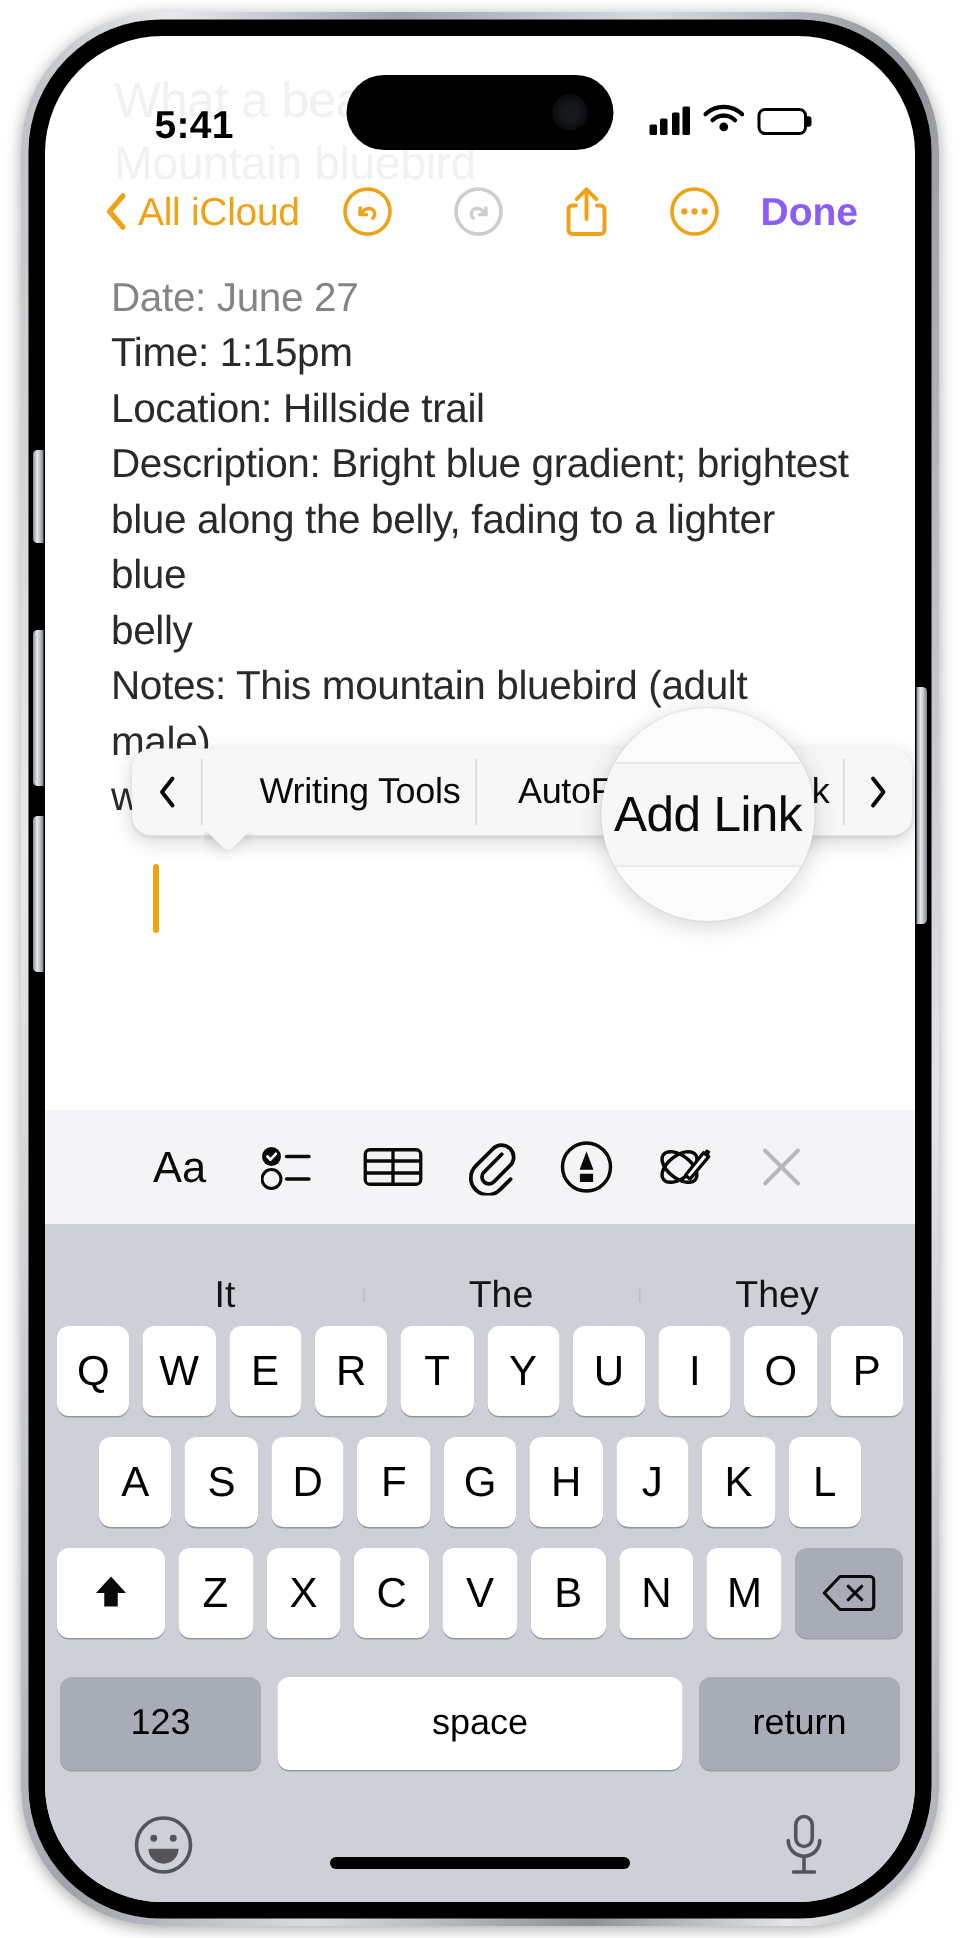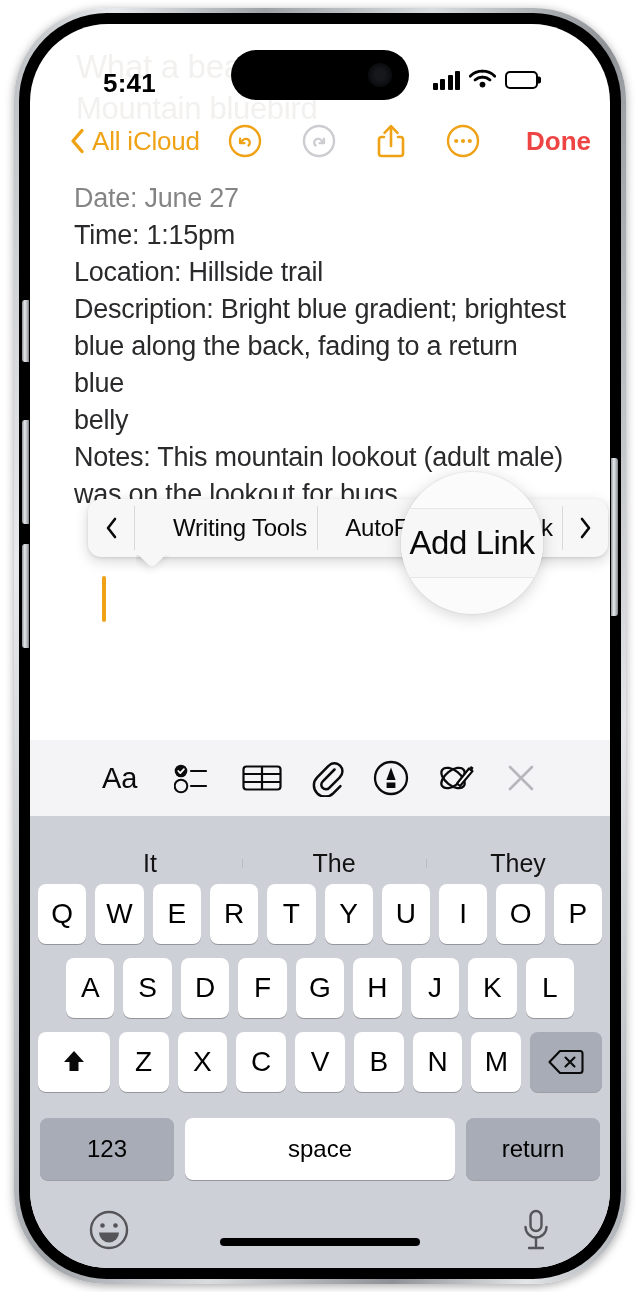--- a/index.html
+++ b/index.html
@@ -98,22 +98,22 @@
   }
   #back-button {
     display: flex; align-items: center; gap: 7px;
     margin-left: 40px; cursor: pointer;
   }
   #back-chevron { width: 15px; height: 26px; }
   #back-label { font-size: 26px; color: #EFA215; letter-spacing: -.2px; }
   #nav-actions { display: flex; align-items: center; gap: 40px; margin-left: 28px; }
   .nav-icon { cursor: pointer; display: flex; align-items: center; justify-content: center; }
   #done-button {
-    margin-left: auto; margin-right: 19px;
-    font-size: 26px; color: #ef4444; font-weight: 600; cursor: pointer; text-align: right;
+    margin-left: auto; margin-right: 38px;
+    font-size: 26px; color: #8b5cf6; font-weight: 600; cursor: pointer; text-align: right;
   }
 
   
   #note-body {
     position: absolute; left: 0; top: 148px; right: 0;
     padding: 10px 44px 0 44px;
     z-index: 10;
   }
   .note-line {
     font-size: 27px; line-height: 37px; color: #2a2a2c;
@@ -353,23 +353,23 @@
         </div>
 
         <div id="done-button">Done</div>
       </div>
 
       <div id="note-body">
         <div class="note-line" id="note-first-line">Date: June 27</div>
         <div class="note-line">Time: 1:15pm</div>
         <div class="note-line">Location: Hillside trail</div>
         <div class="note-line">Description: Bright blue gradient; brightest</div>
-        <div class="note-line">blue along the back, fading to a return blue</div>
+        <div class="note-line">blue along the belly, fading to a lighter blue</div>
         <div class="note-line">belly</div>
-        <div class="note-line">Notes: This mountain lookout (adult male)</div>
+        <div class="note-line">Notes: This mountain bluebird (adult male)</div>
         <div class="note-line">was on the lookout for bugs.</div>
       </div>
 
       <div id="text-caret"></div>
 
       <div id="edit-menu-wrap">
         <div id="edit-menu">
           <div class="menu-seg" id="seg-prev">
             <span class="chev">
               <svg width="13" height="22" viewBox="0 0 13 22">

